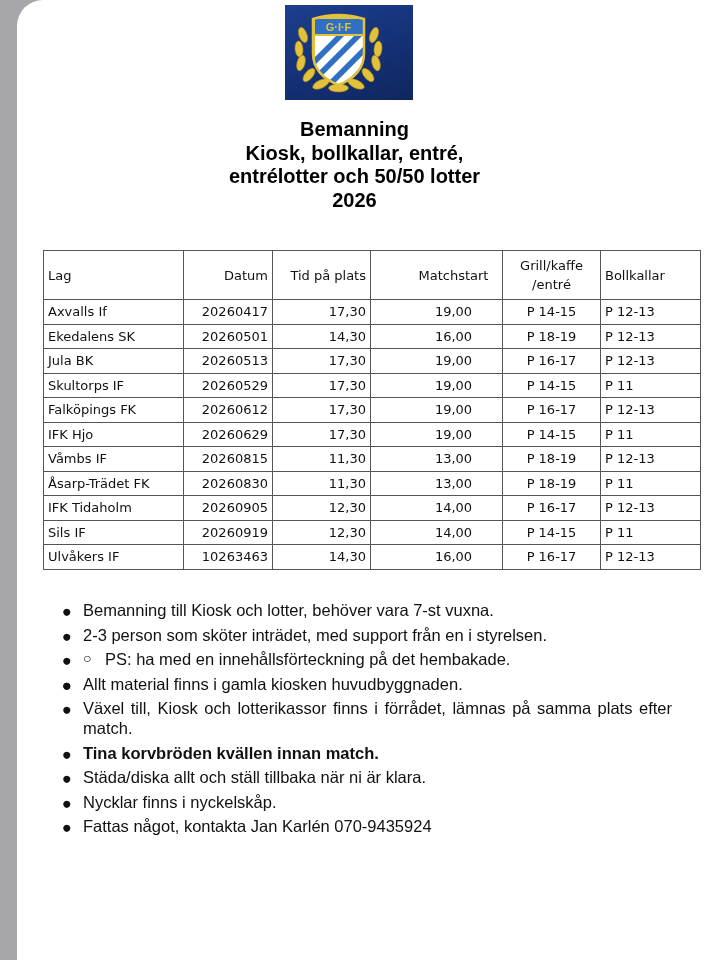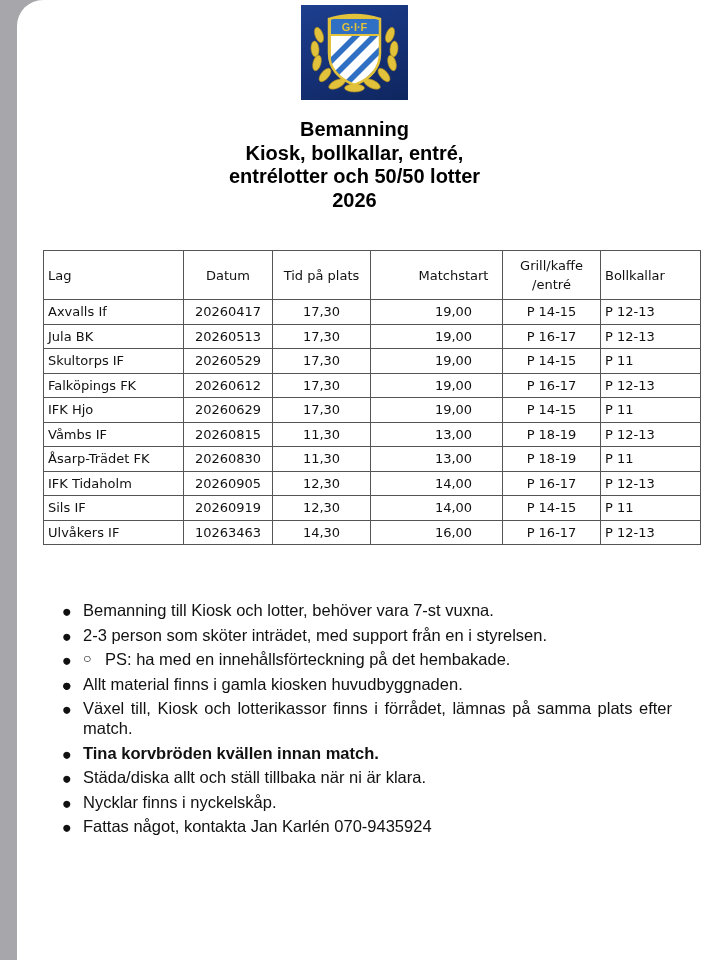--- a/index.html
+++ b/index.html
@@ -1,26 +1,26 @@
 <!DOCTYPE html>
 <html><head>
 <meta charset="utf-8">
 <style>
   html, body { margin:0; padding:0; }
   body { width:709px; height:960px; background:#a6a6ab; position:relative; overflow:hidden; font-family:"Liberation Sans", sans-serif; }
   .sheet { position:absolute; left:17px; top:0; width:720px; height:990px; background:#fff; border-radius:26px; }
-  .logo { position:absolute; left:301px; top:5px; width:107px; height:95px; background:linear-gradient(160deg,#1d3f8f 0%,#142f73 60%,#0f275f 100%); }
+  .logo { position:absolute; left:285px; top:5px; width:128px; height:95px; background:linear-gradient(160deg,#1d3f8f 0%,#142f73 60%,#0f275f 100%); }
   .title { position:absolute; left:0; width:709px; top:118px; text-align:center; font-weight:bold; font-size:20px; line-height:23.5px; color:#000; }
   .title div { white-space:nowrap; }
   table.sched { position:absolute; left:43px; top:250px; border-collapse:collapse; font-family:"DejaVu Sans", sans-serif; font-size:13px; color:#111; }
   table.sched td, table.sched th { border:1px solid #555; padding:0 4px; height:23.5px; font-weight:normal; white-space:nowrap; }
   table.sched thead th { height:48px; }
   table.sched .c0 { width:131px; text-align:left; }
-  table.sched .c1 { width:80px; text-align:center; }
-  table.sched .c2 { width:89px; text-align:center;margin-top:44px; }
+  table.sched .c1 { width:80px; text-align:right; }
+  table.sched .c2 { width:89px; text-align:right;margin-top:44px; }
   table.sched .c3 { width:89px; text-align:center;padding-left:38px; }
   table.sched .c4 { width:89px; text-align:center; }
   table.sched .c5 { width:91px; text-align:left;margin-top:28px; }
   table.sched th.c4 { text-align:center; line-height:19px; }
   table.sched { border:1.5px solid #333; }
   ul.notes { position:absolute; left:62px; top:600px; width:610px; margin:0; padding:0; list-style:none; font-size:16.5px; color:#111; }
   ul.notes li { position:relative; padding-left:21px; line-height:20px; margin-bottom:4.5px; }
   ul.notes li .bullet { position:absolute; left:0; top:1px; }
   ul.notes li.bold { font-weight:bold; }
   ul.notes li.justify { text-align:justify; text-align-last:left; }
@@ -89,20 +89,28 @@
       <th class="c5">Bollkallar</th>
     </tr>
   </thead>
   <tbody id="tbody">
       <tr>
         <td class="c0">Axvalls If</td>
         <td class="c1">20260417</td>
         <td class="c2">17,30</td>
         <td class="c3">19,00</td>
         <td class="c4">P 14-15</td>
+        <td class="c5">P 12-13</td>
+      </tr>
+      <tr>
+        <td class="c0">Ekedalens SK</td>
+        <td class="c1">20260501</td>
+        <td class="c2">14,30</td>
+        <td class="c3">16,00</td>
+        <td class="c4">P 18-19</td>
         <td class="c5">P 12-13</td>
       </tr>
       <tr>
         <td class="c0">Jula BK</td>
         <td class="c1">20260513</td>
         <td class="c2">17,30</td>
         <td class="c3">19,00</td>
         <td class="c4">P 16-17</td>
         <td class="c5">P 12-13</td>
       </tr>

